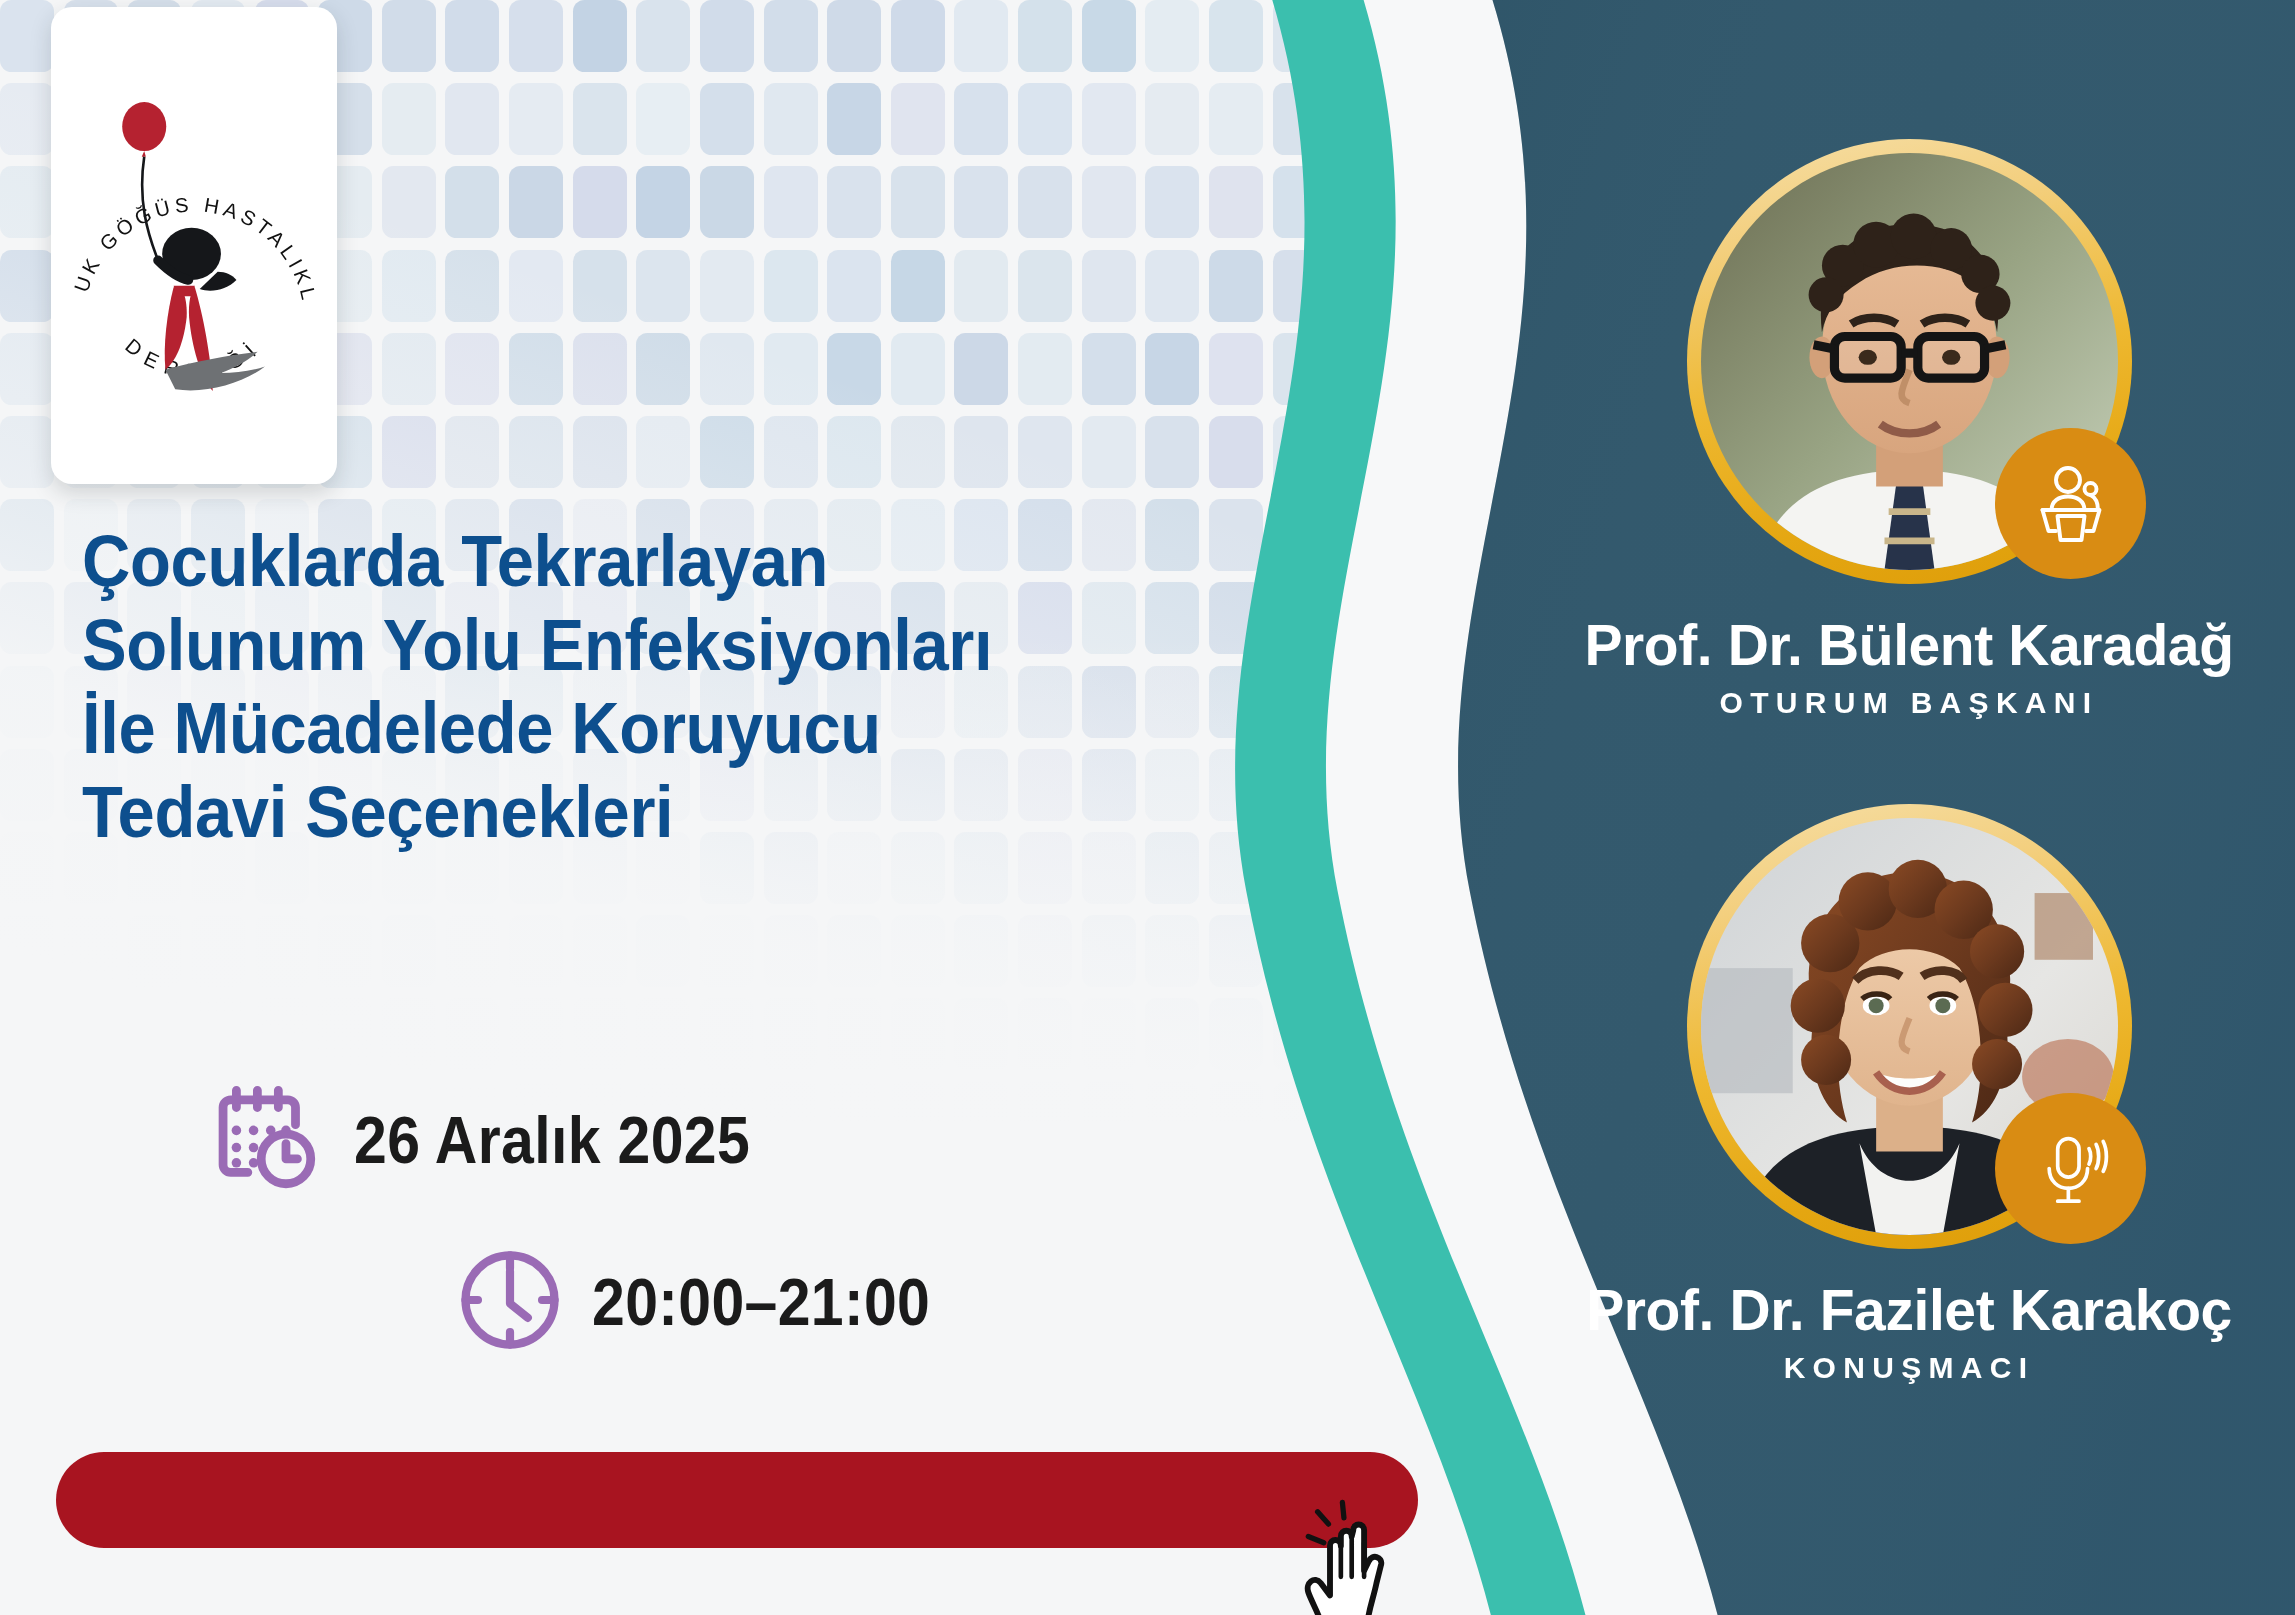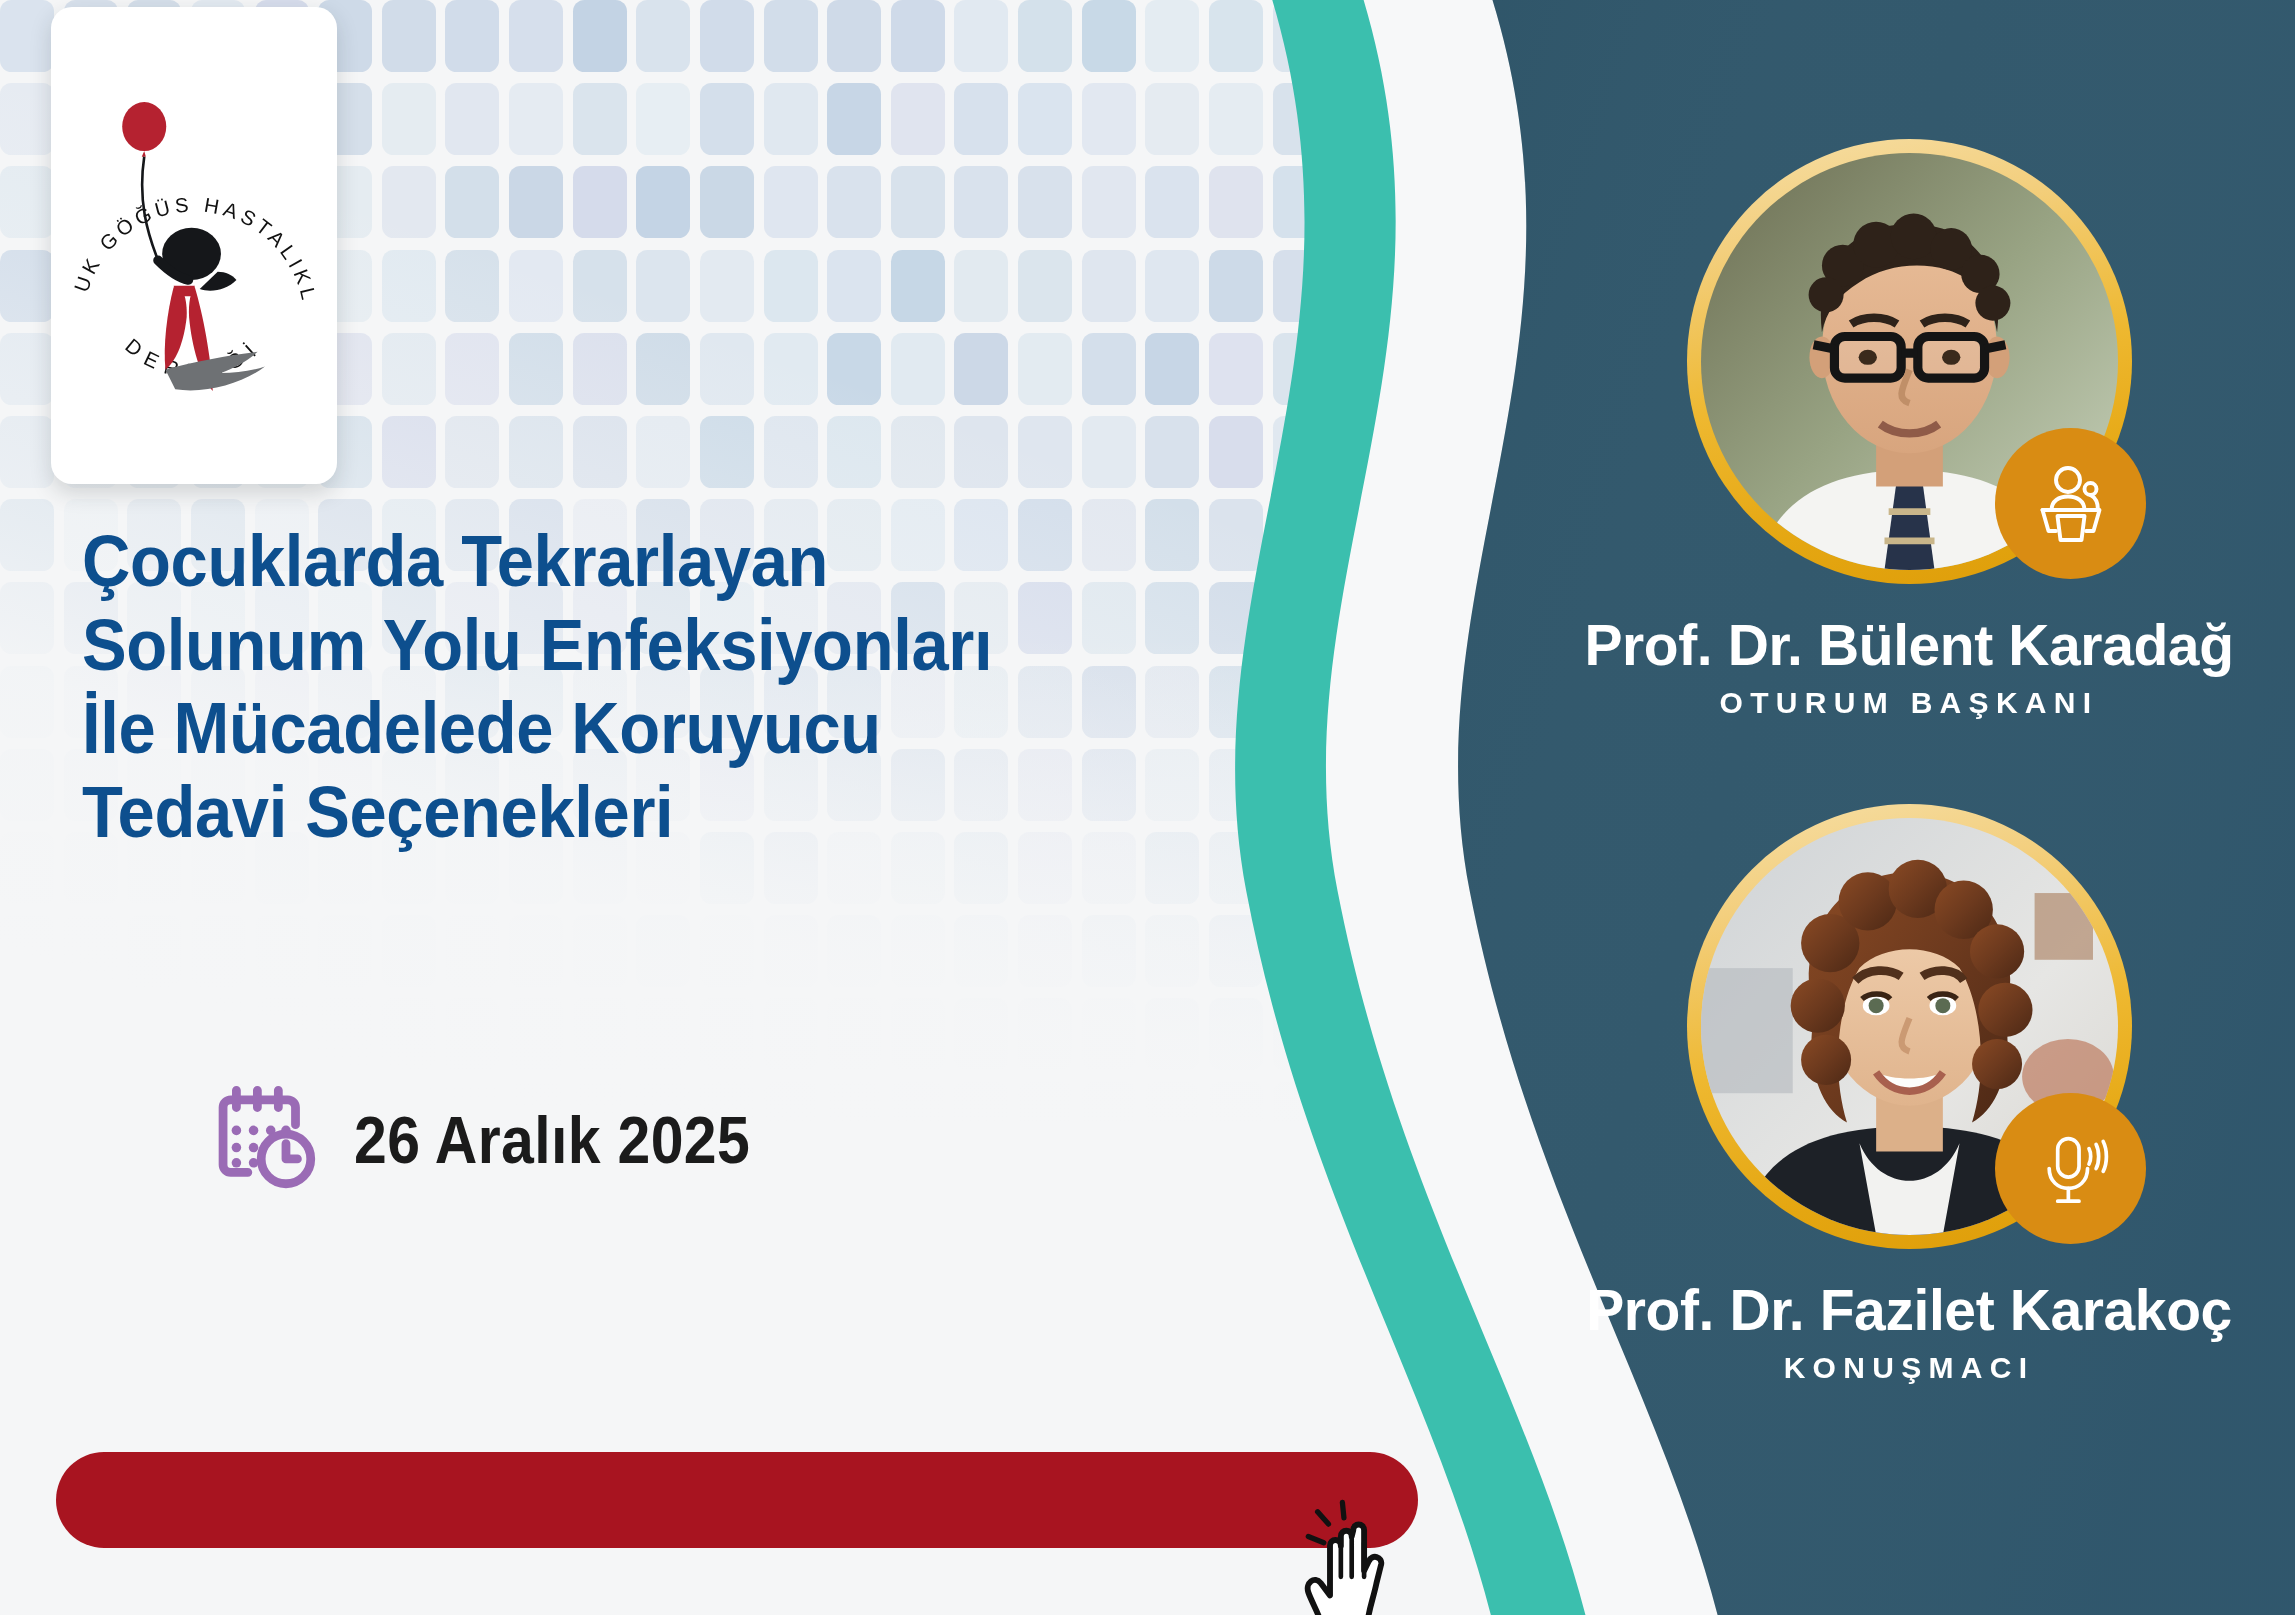--- a/index.html
+++ b/index.html
@@ -559,20 +559,30 @@
             <circle cx="17" cy="45" r="2.5"></circle>
               <circle cx="26" cy="45" r="2.5"></circle>
           </g>
           <circle cx="43" cy="43" r="13"></circle>
           <path d="M43,35 L43,43 L49,43"></path>
         </svg>
       </span>
       <span class="dt-txt">26 Aralık 2025</span>
     </div>
 
+    <div class="dt-row" id="row-time">
+      <span class="dt-ico">
+        <svg width="114" height="114" viewBox="0 0 64 64" fill="none" stroke="#9a6bb5" stroke-width="4.6" stroke-linecap="round" stroke-linejoin="round">
+          <circle cx="32" cy="32" r="25"></circle>
+          <path d="M32,7 L32,14 M32,50 L32,57 M7,32 L14,32 M50,32 L57,32"></path>
+          <path d="M32,16 L32,34 L42,42"></path>
+        </svg>
+      </span>
+      <span class="dt-txt">20:00–21:00</span>
+    </div>
   </div>
 
   <div id="url-wrap">
     <div id="url-shadow"></div>
     <svg id="hand-cursor" viewBox="0 0 100 100">
       <g stroke="#111" stroke-width="3.4" stroke-linecap="round" stroke-linejoin="round" fill="none">
         <path d="M6,30 L16,34 M12,14 L19,22 M28,8 L29,18"></path>
       </g>
       <path d="M35,26 C35,21 42,21 42,26 L42,52 L45,46 C47,41 54,43 53,48
                L50,60 C48,70 44,80 44,88 C44,92 40,94 36,94

